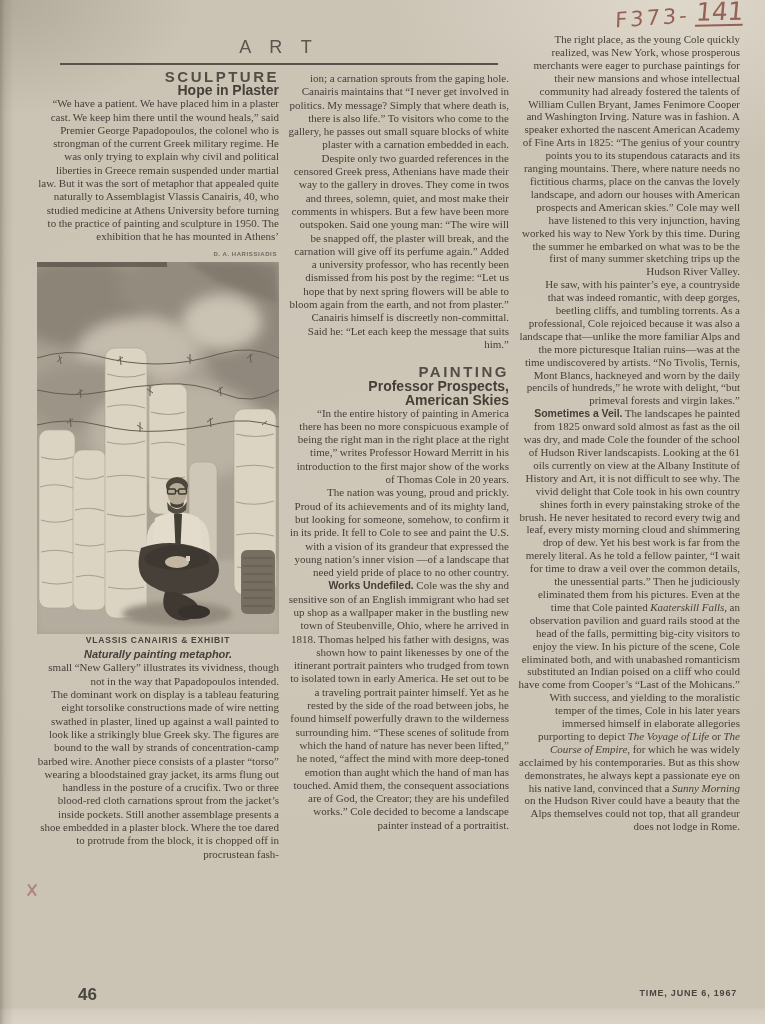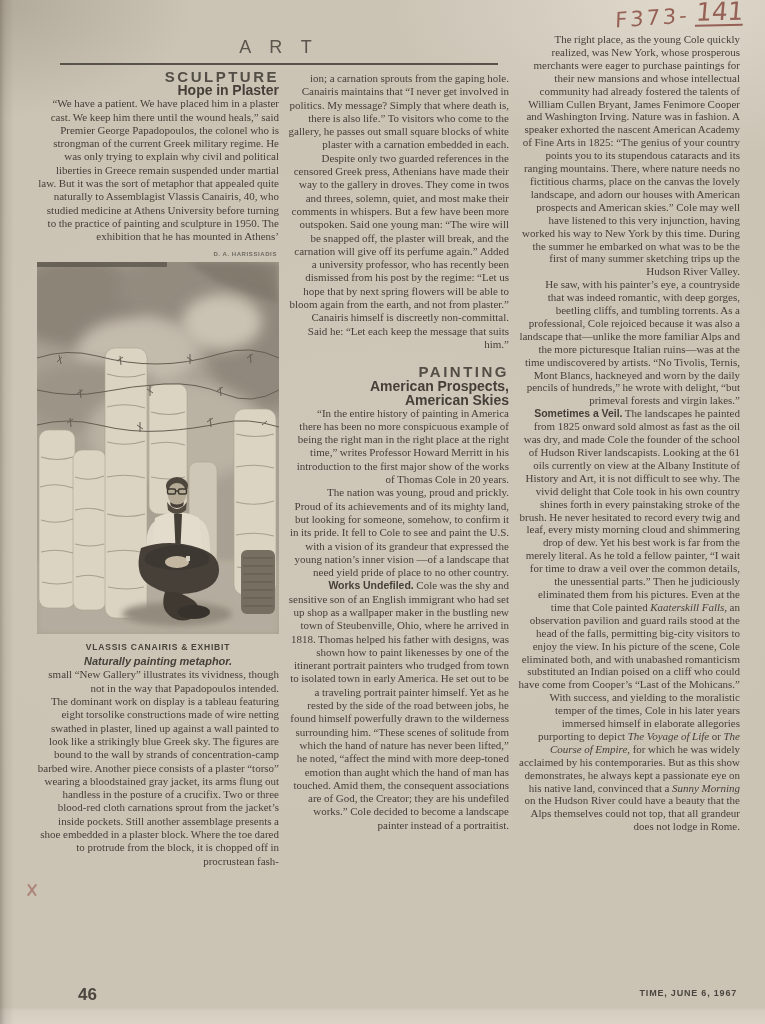--- a/index.html
+++ b/index.html
@@ -52,21 +52,21 @@
   .lead{font-family:"Liberation Sans", sans-serif; font-weight:700; font-size:10.5px;}
   .painting-block{margin-top:14px;}
   
   .credit{
     font-family:"Liberation Sans", sans-serif; font-size:6px; font-weight:700;
     letter-spacing:0.6px; color:#6e6a60; text-align:right; margin:4px 2px 1px 0;
   }
   .photo{display:block; width:242px; height:372px; background:#a9a193;}
   .caption1{
     font-family:"Liberation Sans", sans-serif; font-size:8.5px; font-weight:700;
-    letter-spacing:0.8px; color:#474339; text-align:center; margin-top:7px;
+    letter-spacing:0.8px; color:#474339; text-align:center; 
   }
   .caption2{
     font-family:"Liberation Sans", sans-serif; font-size:11px; font-weight:700; font-style:italic;
     color:#45413a; text-align:center; margin-top:1px;
   }
   .after-photo{margin-top:11px;}
   
   .page-num{
     position:absolute; left:78px; top:985px;
     font-family:"Liberation Sans", sans-serif; font-size:17px; font-weight:700; color:#4a463f;
@@ -218,21 +218,21 @@
     <p>The dominant work on display is a tableau featuring eight torsolike constructions made of wire netting swathed in plaster, lined up against a wall painted to look like a strikingly blue Greek sky. The figures are bound to the wall by strands of concentration-camp barbed wire. Another piece consists of a plaster “torso” wearing a bloodstained gray jacket, its arms flung out handless in the posture of a crucifix. Two or three blood-red cloth carnations sprout from the jacket’s inside pockets. Still another assemblage presents a shoe embedded in a plaster block. Where the toe dared to protrude from the block, it is chopped off in procrustean fash-</p>
   </div>
 
   <div class="col col2">
     <p class="noindent">ion; a carnation sprouts from the gaping hole.</p>
     <p>Canairis maintains that “I never get involved in politics. My message? Simply that where death is, there is also life.” To visitors who come to the gallery, he passes out small square blocks of white plaster with a carnation embedded in each. Despite only two guarded references in the censored Greek press, Athenians have made their way to the gallery in droves. They come in twos and threes, solemn, quiet, and most make their comments in whispers. But a few have been more outspoken. Said one young man: “The wire will be snapped off, the plaster will break, and the carnation will give off its perfume again.” Added a university professor, who has recently been dismissed from his post by the regime: “Let us hope that by next spring flowers will be able to bloom again from the earth, and not from plaster.”</p>
     <p>Canairis himself is discreetly non-committal. Said he: “Let each keep the message that suits him.”</p>
 
     <div class="painting-block">
       <p class="sec-head">PAINTING</p>
-      <p class="sub-head noindent"><span>American Prospects,</span><span class="line2">American Skies</span></p>
+      <p class="sub-head noindent"><span>Professor Prospects,</span><span class="line2">American Skies</span></p>
       <p>“In the entire history of painting in America there has been no more conspicuous example of being the right man in the right place at the right time,” writes Professor Howard Merritt in his introduction to the first major show of the works of Thomas Cole in 20 years.</p>
       <p>The nation was young, proud and prickly. Proud of its achievements and of its mighty land, but looking for someone, somehow, to confirm it in its pride. It fell to Cole to see and paint the U.S. with a vision of its grandeur that expressed the young nation’s inner vision —of a landscape that need yield pride of place to no other country.</p>
       <p><span class="lead">Works Undefiled.</span> <span>Cole was the shy and sensitive son of an English immigrant who had set up shop as a wallpaper maker in the bustling new town of Steubenville, Ohio, where he arrived in 1818. Thomas helped his father with designs, was shown how to paint likenesses by one of the itinerant portrait painters who trudged from town to isolated town in early America. He set out to be a traveling portrait painter himself. Yet as he rested by the side of the road between jobs, he found himself powerfully drawn to the wilderness surrounding him. “These scenes of solitude from which the hand of nature has never been lifted,” he noted, “affect the mind with more deep-toned emotion than aught which the hand of man has touched. Amid them, the consequent associations are of God, the Creator; they are his undefiled works.” Cole decided to become a landscape painter instead of a portraitist.</span></p>
     </div>
   </div>
 
   <div class="col col3">
     <p>The right place, as the young Cole quickly realized, was New York, whose prosperous merchants were eager to purchase paintings for their new mansions and whose intellectual community had already fostered the talents of William Cullen Bryant, James Fenimore Cooper and Washington Irving. Nature was in fashion. A speaker exhorted the nascent American Academy of Fine Arts in 1825: “The genius of your country points you to its stupendous cataracts and its ranging mountains. There, where nature needs no fictitious charms, place on the canvas the lovely landscape, and adorn our houses with American prospects and American skies.” Cole may well have listened to this very injunction, having worked his way to New York by this time. During the summer he embarked on what was to be the first of many summer sketching trips up the Hudson River Valley.</p>
     <p>He saw, with his painter’s eye, a countryside that was indeed romantic, with deep gorges, beetling cliffs, and tumbling torrents. As a professional, Cole rejoiced because it was also a landscape that—unlike the more familiar Alps and the more picturesque Italian ruins—was at the time undiscovered by artists. “No Tivolis, Ternis, Mont Blancs, hackneyed and worn by the daily pencils of hundreds,” he wrote with delight, “but primeval forests and virgin lakes.”</p>
     <p><span class="lead">Sometimes a Veil.</span> <span>The landscapes he painted from 1825 onward sold almost as fast as the oil was dry, and made Cole the founder of the school of Hudson River landscapists. Looking at the 61 oils currently on view at the Albany Institute of History and Art, it is not difficult to see why. The vivid delight that Cole took in his own country shines forth in every painstaking stroke of the brush. He never hesitated to record every twig and leaf, every misty morning cloud and shimmering drop of dew. Yet his best work is far from the merely literal. As he told a fellow painter, “I wait for time to draw a veil over the common details, the unessential parts.” Then he judiciously eliminated them from his pictures. Even at the time that Cole painted </span><i>Kaaterskill Falls,</i><span> an observation pavilion and guard rails stood at the head of the falls, permitting big-city visitors to enjoy the view. In his picture of the scene, Cole eliminated both, and with unabashed romanticism substituted an Indian poised on a cliff who could have come from Cooper’s “Last of the Mohicans.”</span></p>

